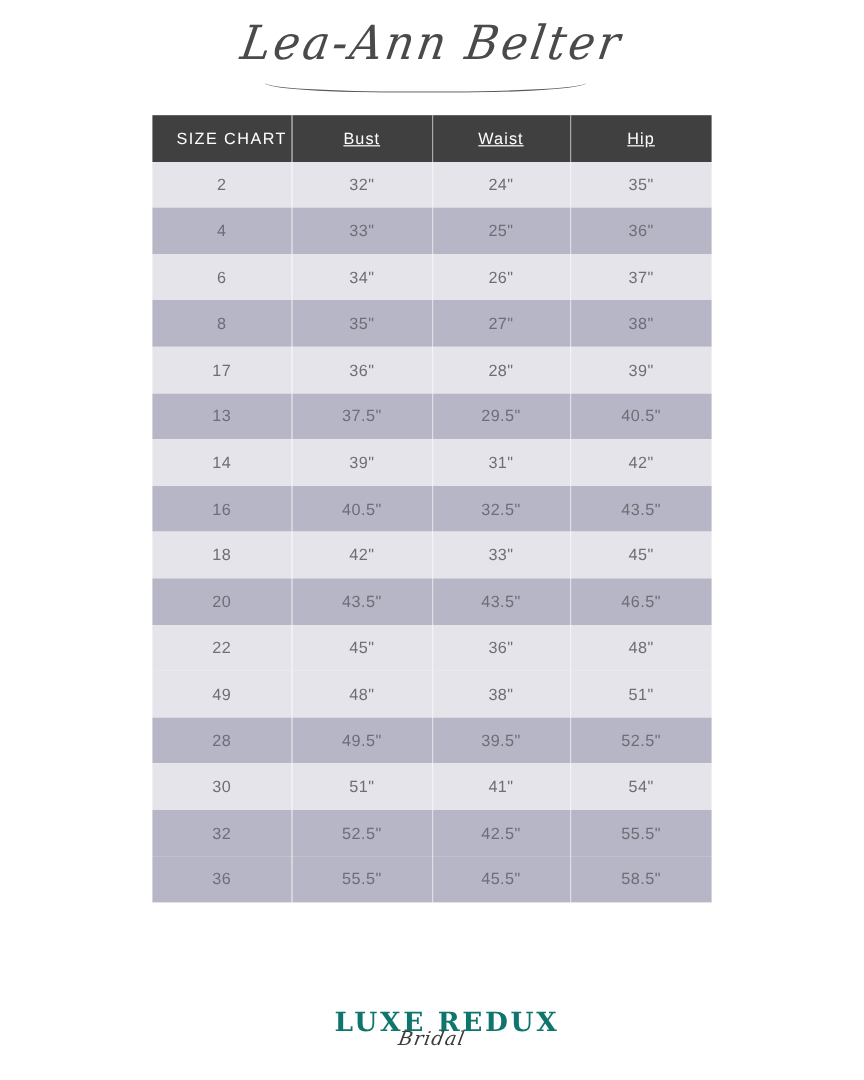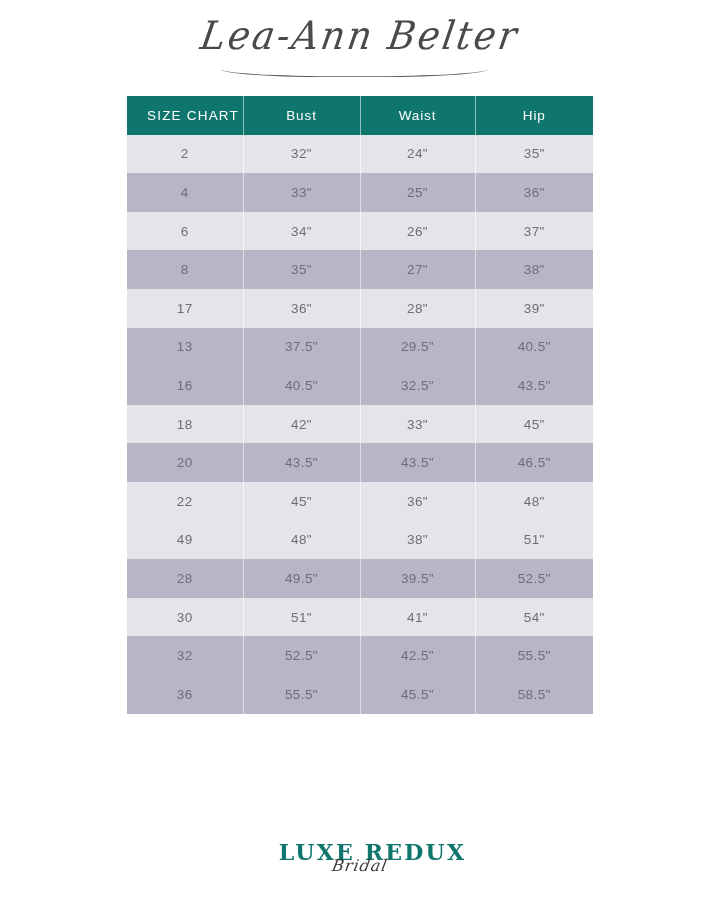--- a/index.html
+++ b/index.html
@@ -65,34 +65,34 @@
     font-size: 13.5px;
     font-weight: 400;
     padding: 0;
     border-right: 1px solid rgba(255,255,255,0.55);
   }
   .chart-table th:last-child, .chart-table td:last-child {
     border-right: none;
   }
 
   thead th {
-    background: #0f766e;
+    background: #404040;
     color: #ffffff;
     height: 38px;
     font-size: 13px;
     letter-spacing: 0.9px;
     border-right: 1px solid #6d6d6d;
   }
   thead th:last-child { border-right: none; }
   th.col-size {
     text-align: left;
     padding-left: 20px;
     letter-spacing: 1.2px;
   }
-  th.col-meas { text-align: center; }
+  th.col-meas { text-align: center; text-decoration: underline; }
 
   tbody td {
     text-align: center;
     color: #6e6e78;
     letter-spacing: 0.4px;
   }
   tbody tr.row-light td { background: #e5e4ea; }
   tbody tr.row-dark  td { background: #b6b6c6; }
 
   
@@ -186,20 +186,26 @@
           <td>36"</td>
           <td>28"</td>
           <td>39"</td>
         </tr>
         <tr class="row-dark">
           <td>13</td>
           <td>37.5"</td>
           <td>29.5"</td>
           <td>40.5"</td>
         </tr>
+        <tr class="row-light">
+          <td>14</td>
+          <td>39"</td>
+          <td>31"</td>
+          <td>42"</td>
+        </tr>
         <tr class="row-dark">
           <td>16</td>
           <td>40.5"</td>
           <td>32.5"</td>
           <td>43.5"</td>
         </tr>
         <tr class="row-light">
           <td>18</td>
           <td>42"</td>
           <td>33"</td>

